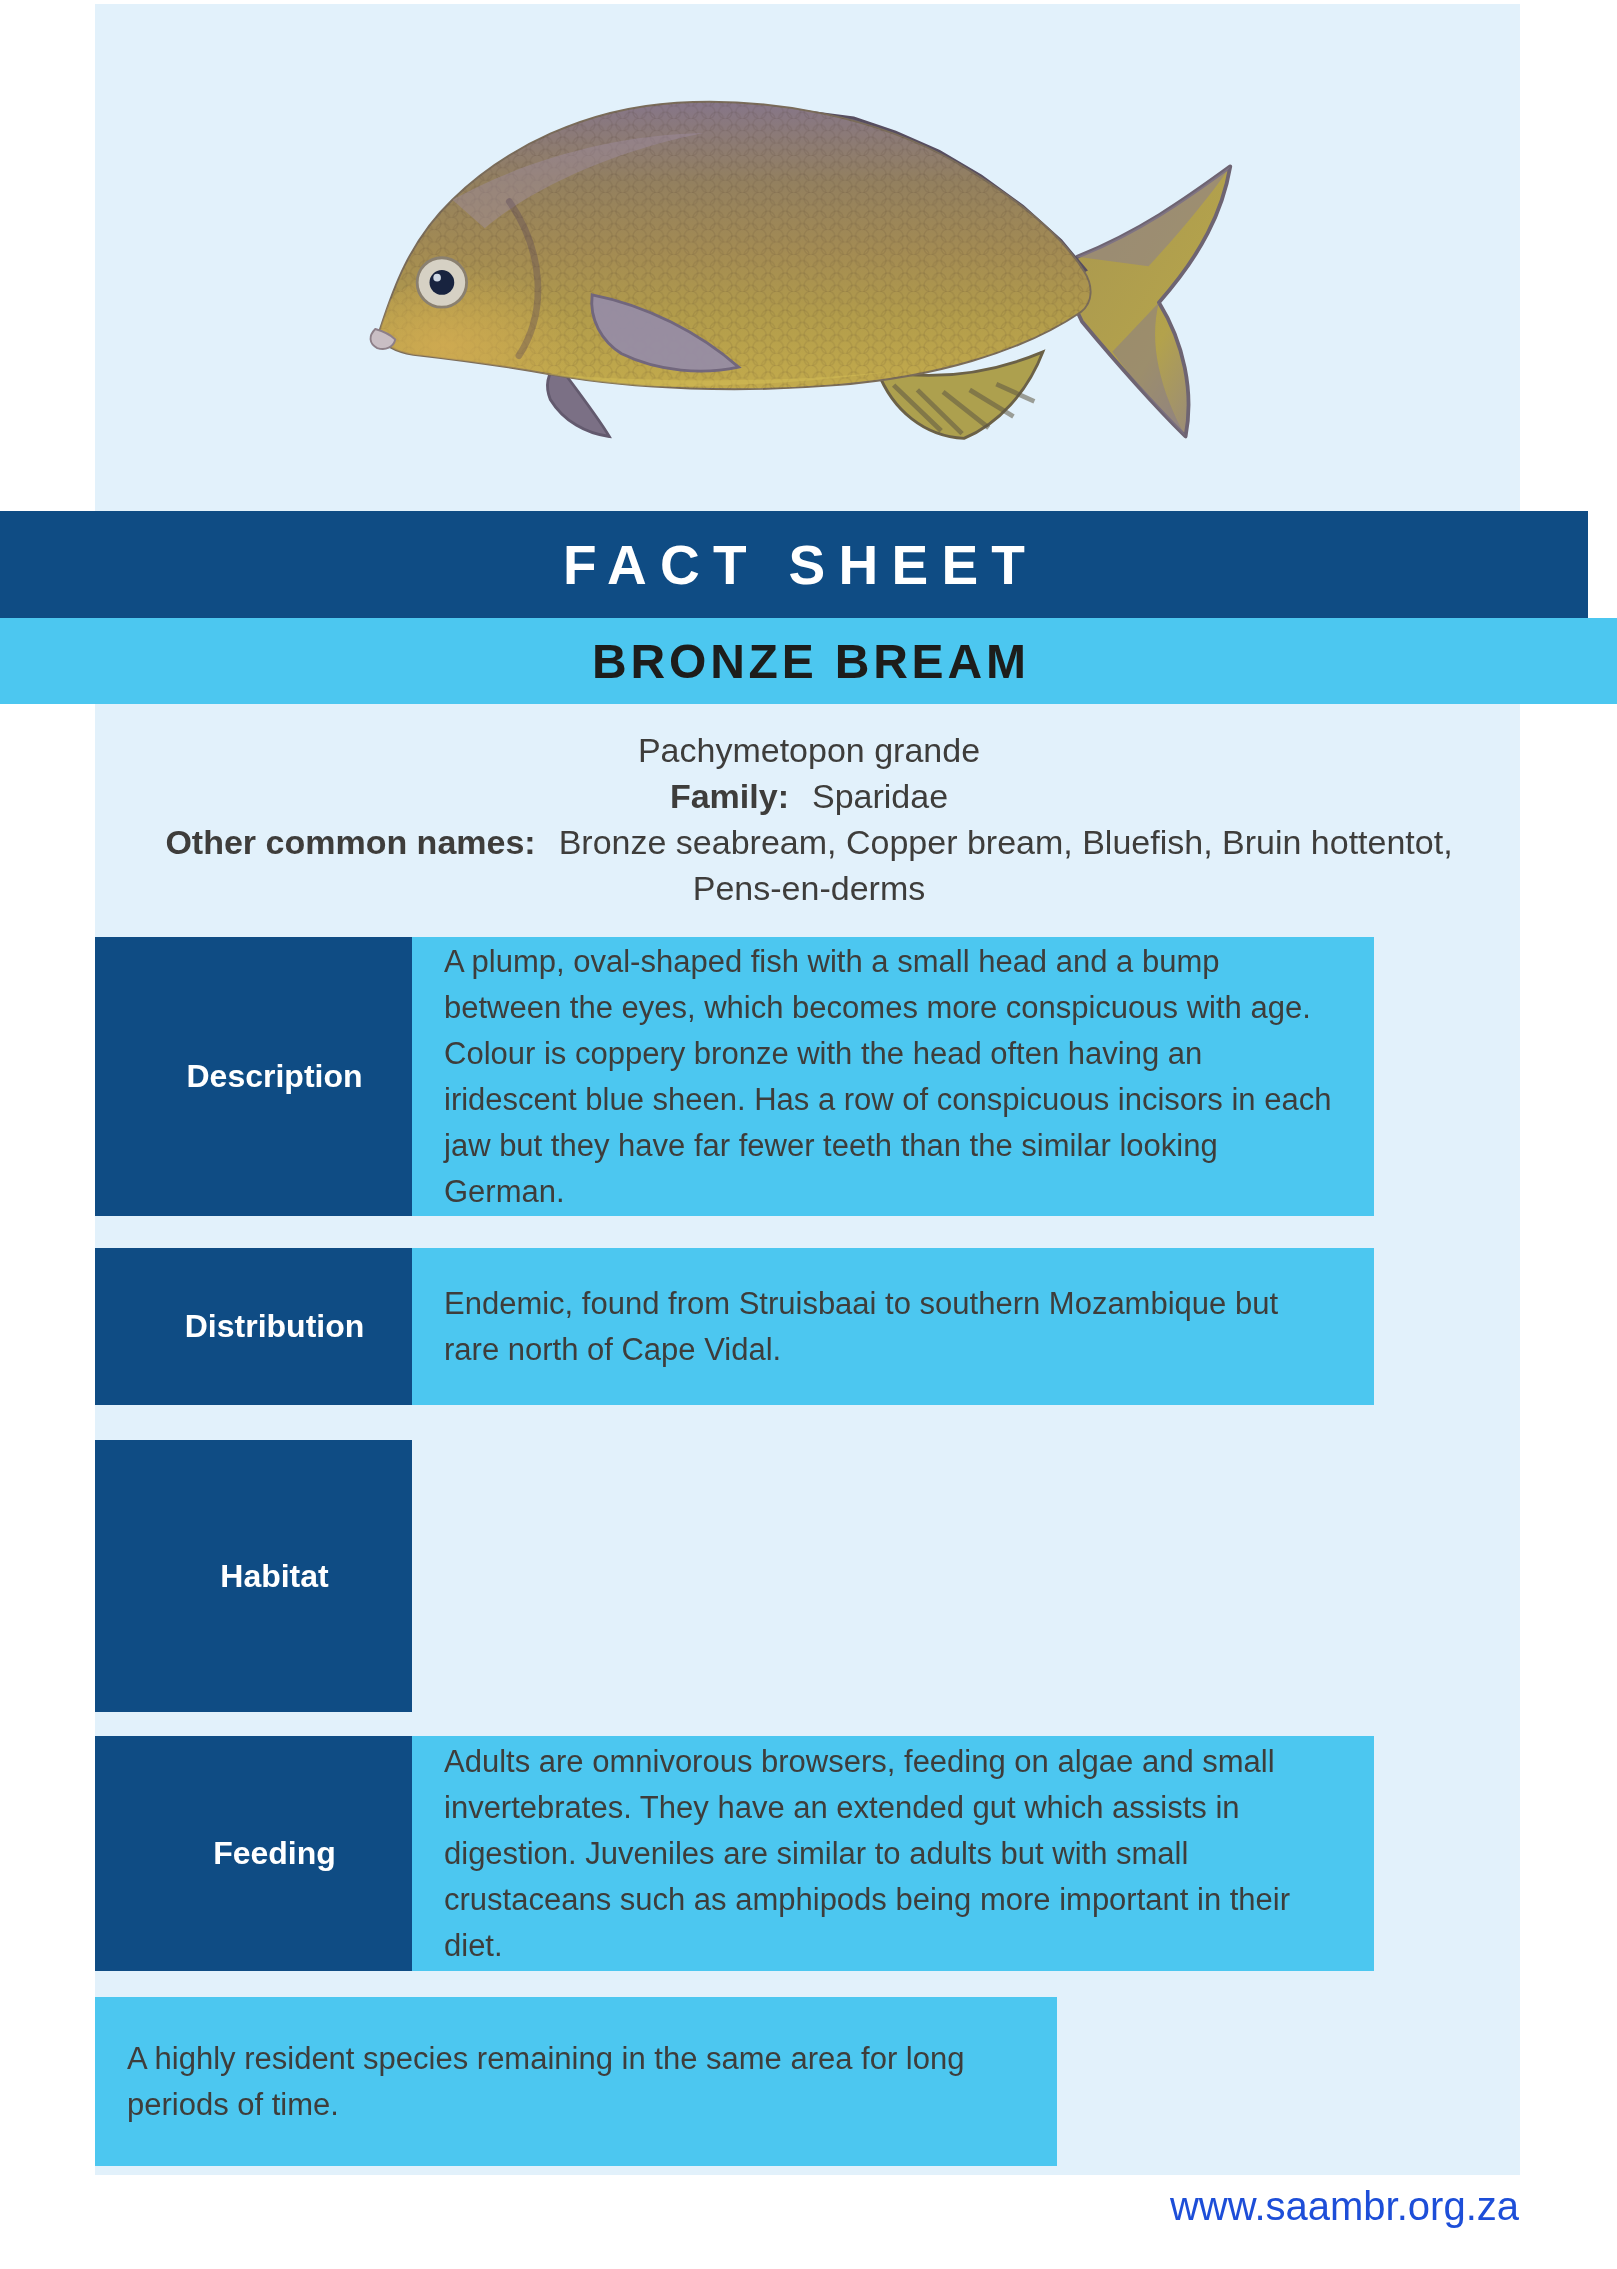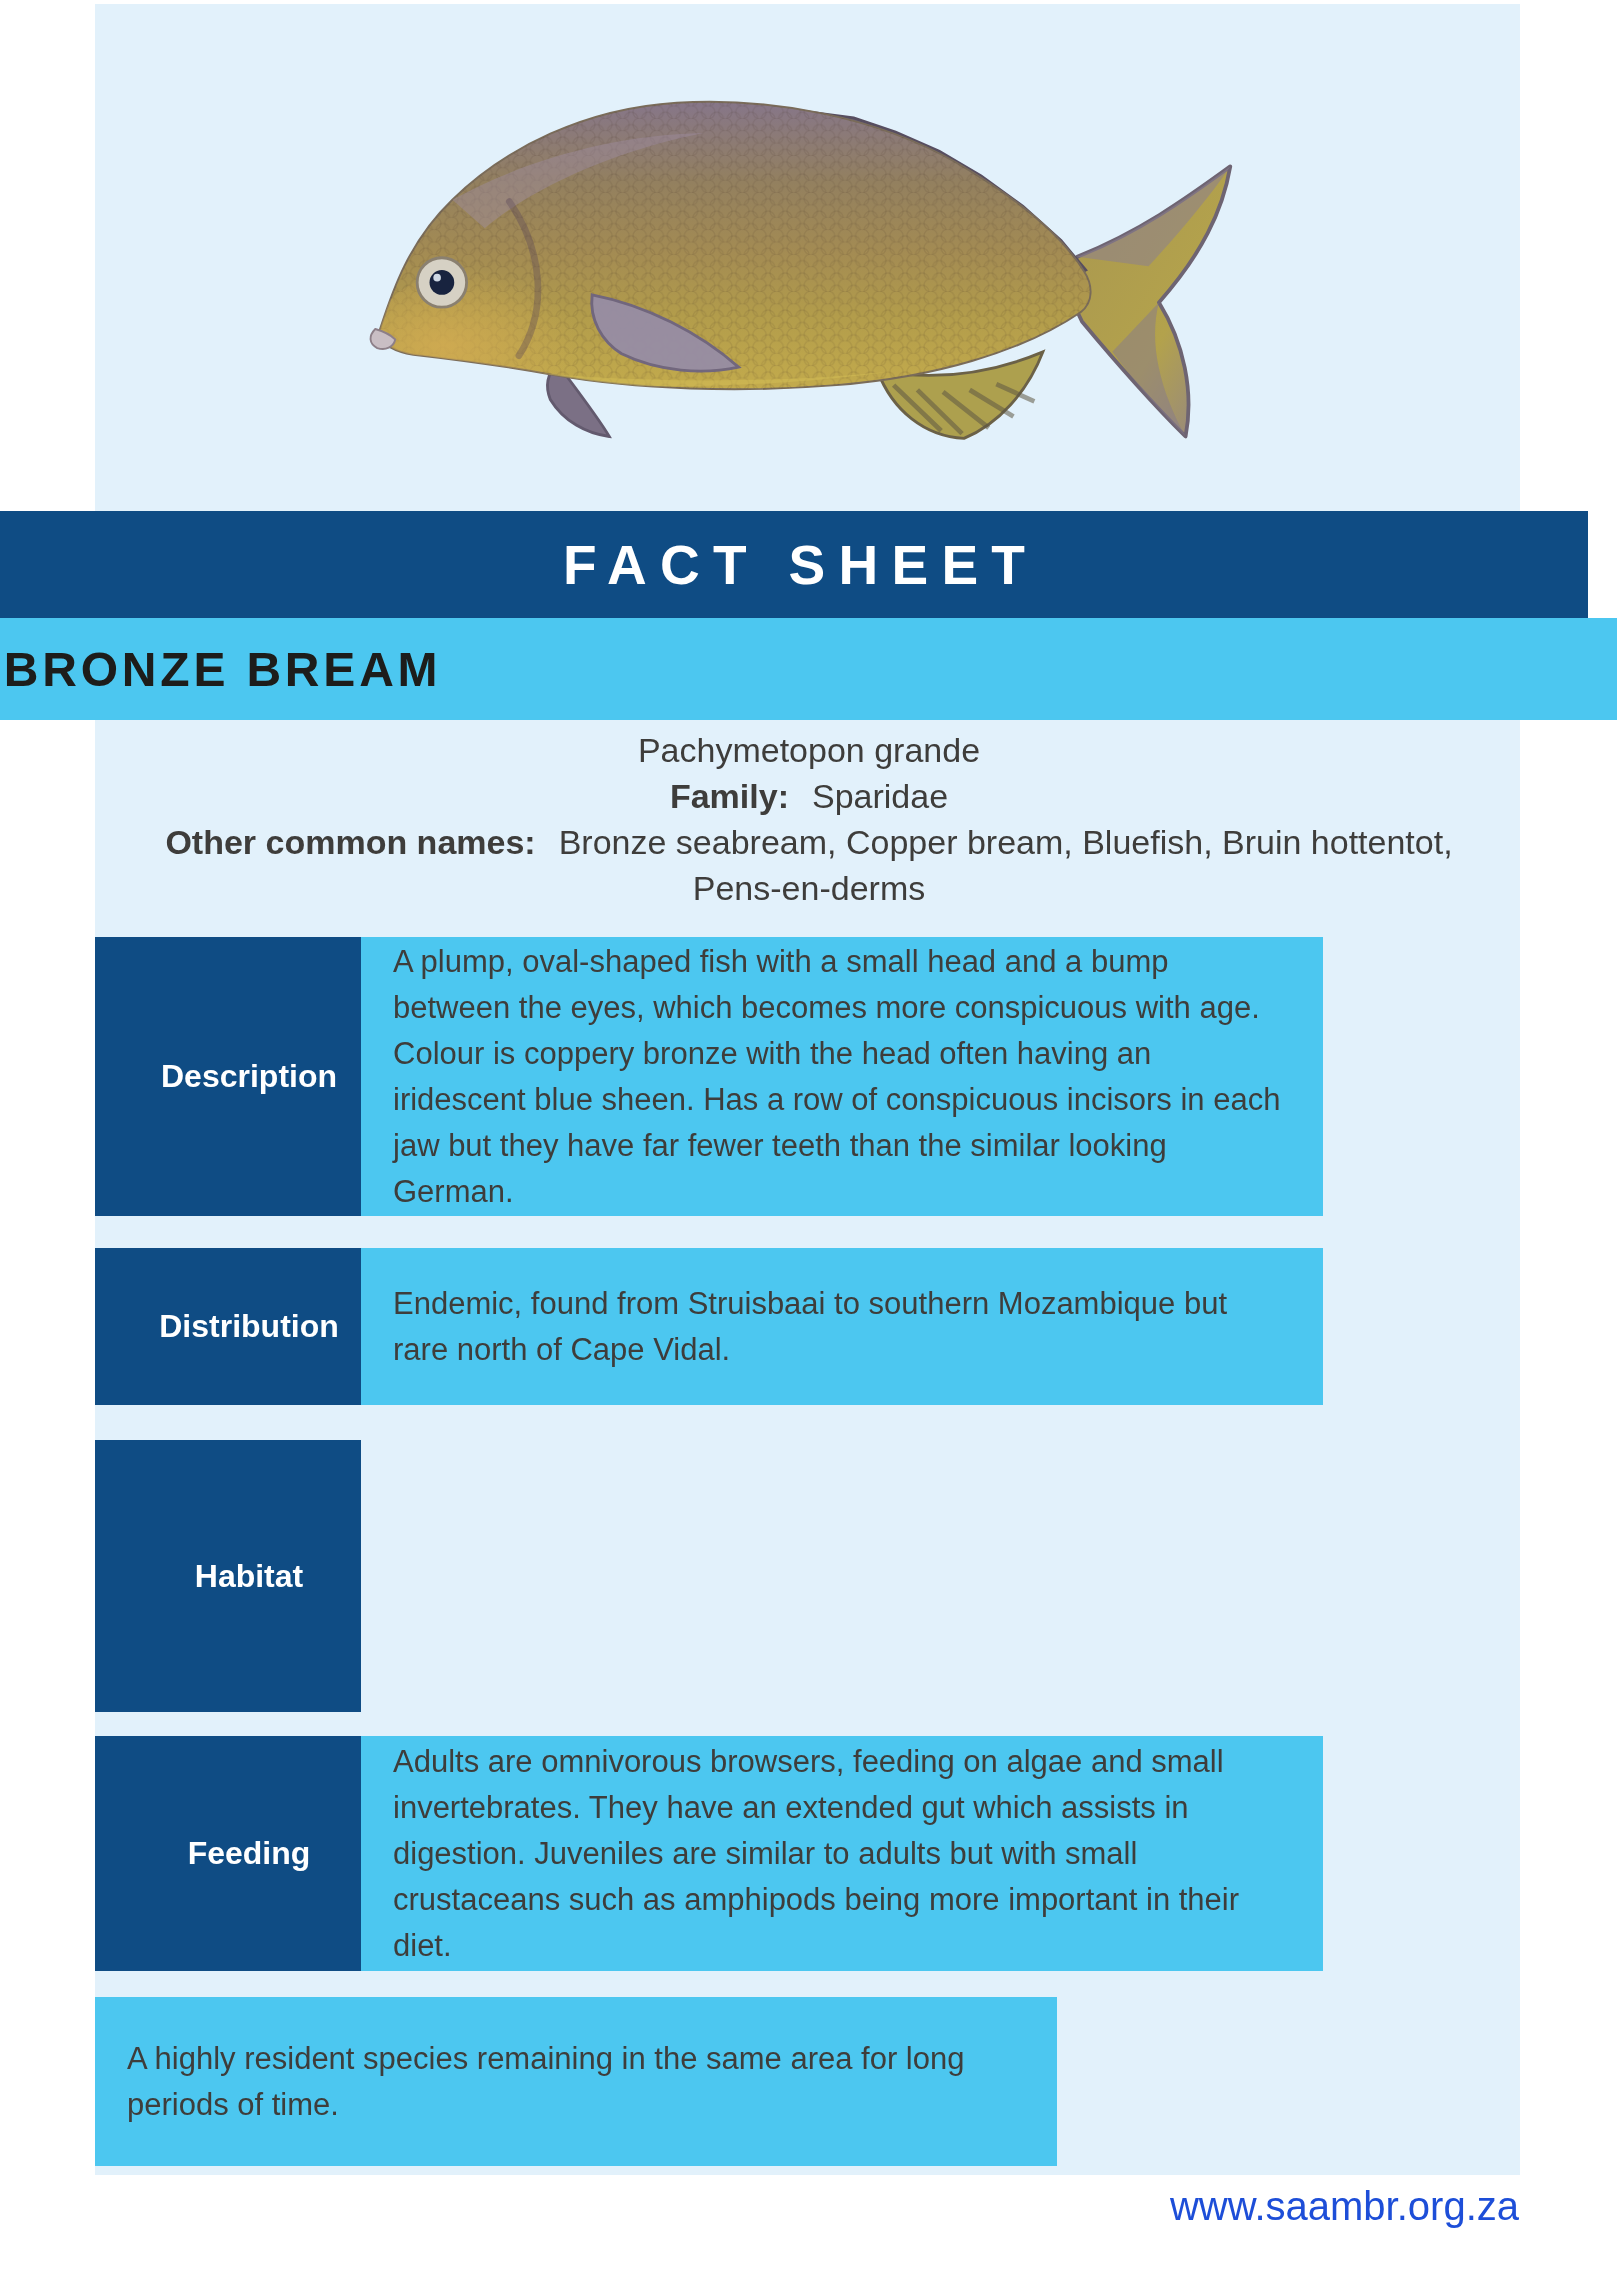--- a/index.html
+++ b/index.html
@@ -26,38 +26,38 @@
   }
   .band-navy{
     position:absolute;left:0;top:511px;width:1588px;height:107px;
     background:var(--navy);display:flex;align-items:center;justify-content:center;
   }
   .band-title{
     color:var(--white);font-weight:bold;font-size:55px;letter-spacing:13.3px;
     padding-left:13.3px; 
   }
   .band-sky{
-    position:absolute;left:0;top:618px;width:1618px;height:102px;
-    background:var(--sky);display:flex;align-items:center;
+    position:absolute;left:0;top:618px;width:1618px;height:86px;
+    background:var(--sky);display:flex;align-items:center;justify-content:center;
   }
   .species-title{
     color:var(--heading-dark);font-weight:bold;font-size:48px;letter-spacing:3.8px;
     padding-left:3.8px;
   }
   .intro{
     position:absolute;left:0;top:727px;width:1618px;text-align:center;
     color:var(--text-dark);font-size:34px;line-height:46px;white-space:nowrap;
   }
   .intro .sci{}
   .intro .b{font-weight:bold;margin-right:23px;}
   .row{
     position:absolute;left:95px;width:1425px;display:flex;
   }
   .row .label{
-    width:266px;background:var(--navy);color:var(--white);
+    width:317px;background:var(--navy);color:var(--white);
     font-weight:bold;font-size:32px;
     display:flex;align-items:center;justify-content:center;text-align:left;padding-left:42px;
   }
   .row .content{
     width:962px;background:var(--sky);color:var(--text-dark);
     font-size:31px;line-height:46px;
     display:flex;align-items:center;
     padding:9.5px 38px 9.5px 32px;
   }
   .row-1{top:937px;height:279px;}

